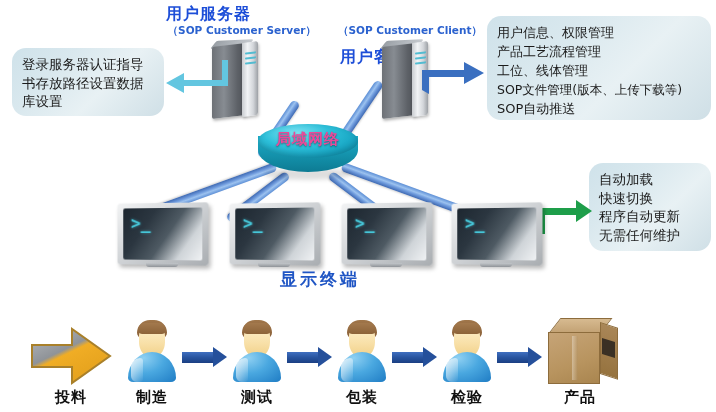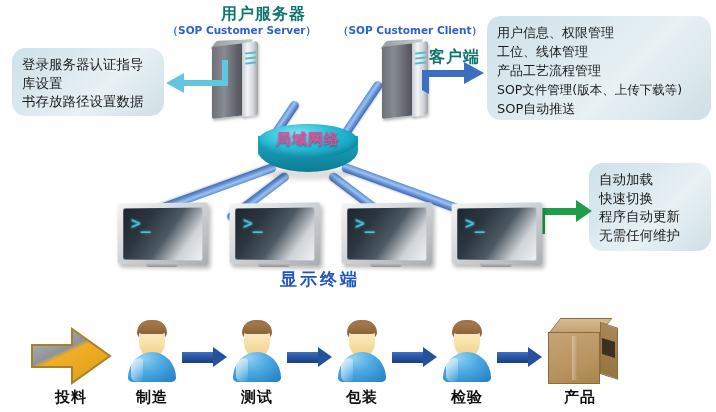--- a/index.html
+++ b/index.html
@@ -21,22 +21,22 @@
     line-height:18.5px;
     padding:7px 10px;
     box-sizing:border-box;
     letter-spacing:0px;
   }
   .callout div{white-space:nowrap;}
 
   
   .node-title{
     position:absolute;
-    text-align:right;
-    color:#0f766e;
+    text-align:left;
+    color:#1d4ed8;
     font-weight:bold;
     font-size:16px;
     letter-spacing:1px;
     white-space:nowrap;
   }
   .node-sub{
     position:absolute;
     text-align:center;
     color:#2b62cf;
     font-weight:bold;
@@ -258,28 +258,28 @@
   <svg class="flatarrow" style="left:160px;top:52px;" width="70" height="48" viewBox="0 0 70 48">
     <path d="M62 8 L62 28 L24 28 L24 21 L6 31 L24 41 L24 34 L68 34 L68 8 Z" fill="#63c6e0"></path>
   </svg>
 
   <svg class="flatarrow" style="left:418px;top:48px;" width="72" height="46" viewBox="0 0 72 46">
     <path d="M4 42 L4 22 L46 22 L46 14 L66 25 L46 36 L46 29 L11 29 L11 46 Z" fill="#3a6fc0"></path>
   </svg>
 
   <div class="callout" style="left:12px;top:48px;width:152px;height:68px;">
     <div>登录服务器认证指导</div>
+    <div>书存放路径设置数据</div>
     <div>库设置</div>
-    <div>书存放路径设置数据</div>
   </div>
 
   <div class="callout" style="left:487px;top:16px;width:224px;height:104px;font-size:13px;line-height:19px;">
     <div>用户信息、权限管理</div>
+    <div>产品工艺流程管理</div>
     <div>工位、线体管理</div>
-    <div>产品工艺流程管理</div>
     <div style="font-size:12.5px;">SOP文件管理(版本、上传下载等)</div>
     <div>SOP自动推送</div>
   </div>
 
   <div class="callout" style="left:589px;top:163px;width:122px;height:88px;">
     <div>自动加载</div>
     <div>快速切换</div>
     <div>程序自动更新</div>
     <div>无需任何维护</div>
   </div>

